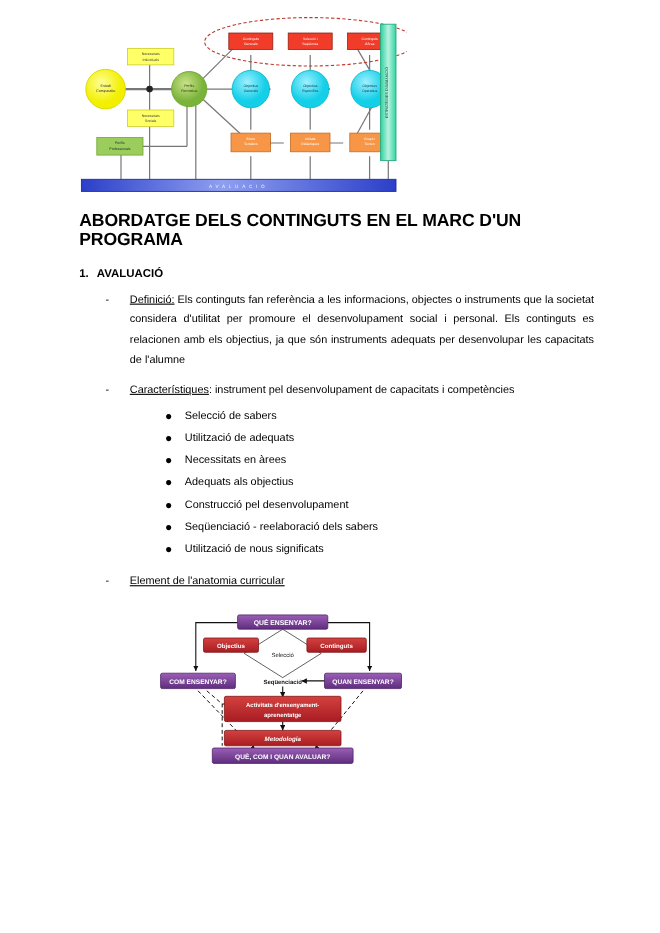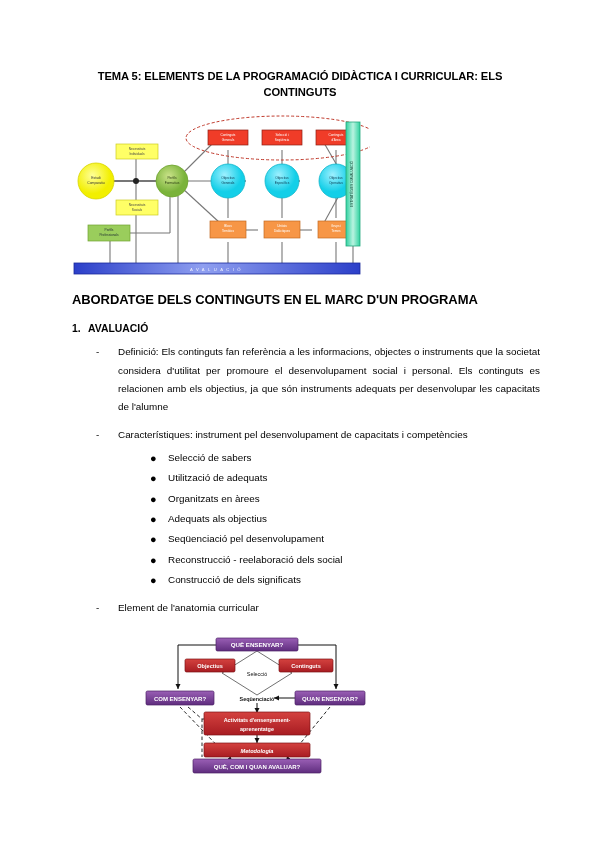--- a/index.html
+++ b/index.html
@@ -37,21 +37,21 @@
     width: 300px;
     height: 170px;
     margin: 8px 0 0 70px;
   }
   .fig1 { position: absolute; inset: 0; }
 
   
   .sect-head {
     margin: 0;
     padding: 14px 72px 0 72px;
-    font-size: 13px;
+    font-size: 16px;
     font-weight: bold;
     letter-spacing: -0.1px;
   }
 
   .ol-num {
     margin: 0;
     padding: 16px 72px 0 88px;
     font-size: 10.4px;
     font-weight: bold;
     position: relative;
@@ -74,21 +74,21 @@
     margin: 9px 60px 0 118px;
     font-size: 9.9px;
     line-height: 1.85;
     text-align: justify;
   }
   .dash-item .dash {
     position: absolute;
     left: -22px;
     top: 0;
   }
-  .u { }
+  .u { text-decoration: underline; }
 
   
   .bullet-list {
     margin: 4px 0 0 0;
     padding: 0;
     list-style: none;
   }
   .bullet-item {
     position: relative;
     margin: 0 0 0 168px;
@@ -111,21 +111,20 @@
   }
   .fig2 { position: absolute; inset: 0; }
 
   .svgtext { font-family: "Liberation Sans", sans-serif; }
 </style>
 </head>
 <body>
 
 <div class="page">
 
-  <h1 class="doc-title">TEMA 5: ELEMENTS DE LA PROGRAMACIÓ DIDÀCTICA I CURRICULAR: ELS CONTINGUTS</h1>
 
   <div class="fig1-wrap">
     <svg class="fig1" viewBox="0 0 300 170" xmlns="http://www.w3.org/2000/svg">
       <defs>
         <marker id="ar" markerWidth="5" markerHeight="5" refX="4" refY="2" orient="auto">
           <path d="M0,0 L4,2 L0,4 z" fill="#444"></path>
         </marker>
         <linearGradient id="bluegrad" x1="0" y1="0" x2="1" y2="0">
           <stop offset="0%" stop-color="#2b3fc9"></stop>
           <stop offset="45%" stop-color="#8f9ff0"></stop>
@@ -302,37 +301,37 @@
     <li class="bullet-item">
       <span class="dot">●</span>
       <span>Selecció de sabers</span>
     </li>
     <li class="bullet-item">
       <span class="dot">●</span>
       <span>Utilització de adequats</span>
     </li>
     <li class="bullet-item">
       <span class="dot">●</span>
-      <span>Organitzats en àrees</span>
+      <span>Necessitats en àrees</span>
     </li>
     <li class="bullet-item">
       <span class="dot">●</span>
       <span>Adequats als objectius</span>
     </li>
     <li class="bullet-item">
       <span class="dot">●</span>
-      <span>Seqüenciació pel desenvolupament</span>
-    </li>
-    <li class="bullet-item">
-      <span class="dot">●</span>
-      <span>Reconstrucció - reelaboració dels social</span>
-    </li>
-    <li class="bullet-item">
-      <span class="dot">●</span>
-      <span>Construcció de dels significats</span>
+      <span>Construcció pel desenvolupament</span>
+    </li>
+    <li class="bullet-item">
+      <span class="dot">●</span>
+      <span>Seqüenciació - reelaboració dels sabers</span>
+    </li>
+    <li class="bullet-item">
+      <span class="dot">●</span>
+      <span>Utilització de nous significats</span>
     </li>
   </ul>
 
   <ul class="dash-list">
     <li class="dash-item">
       <span class="dash">-</span>
       <span class="u">Element de l'anatomia curricular</span>
     </li>
   </ul>
 

